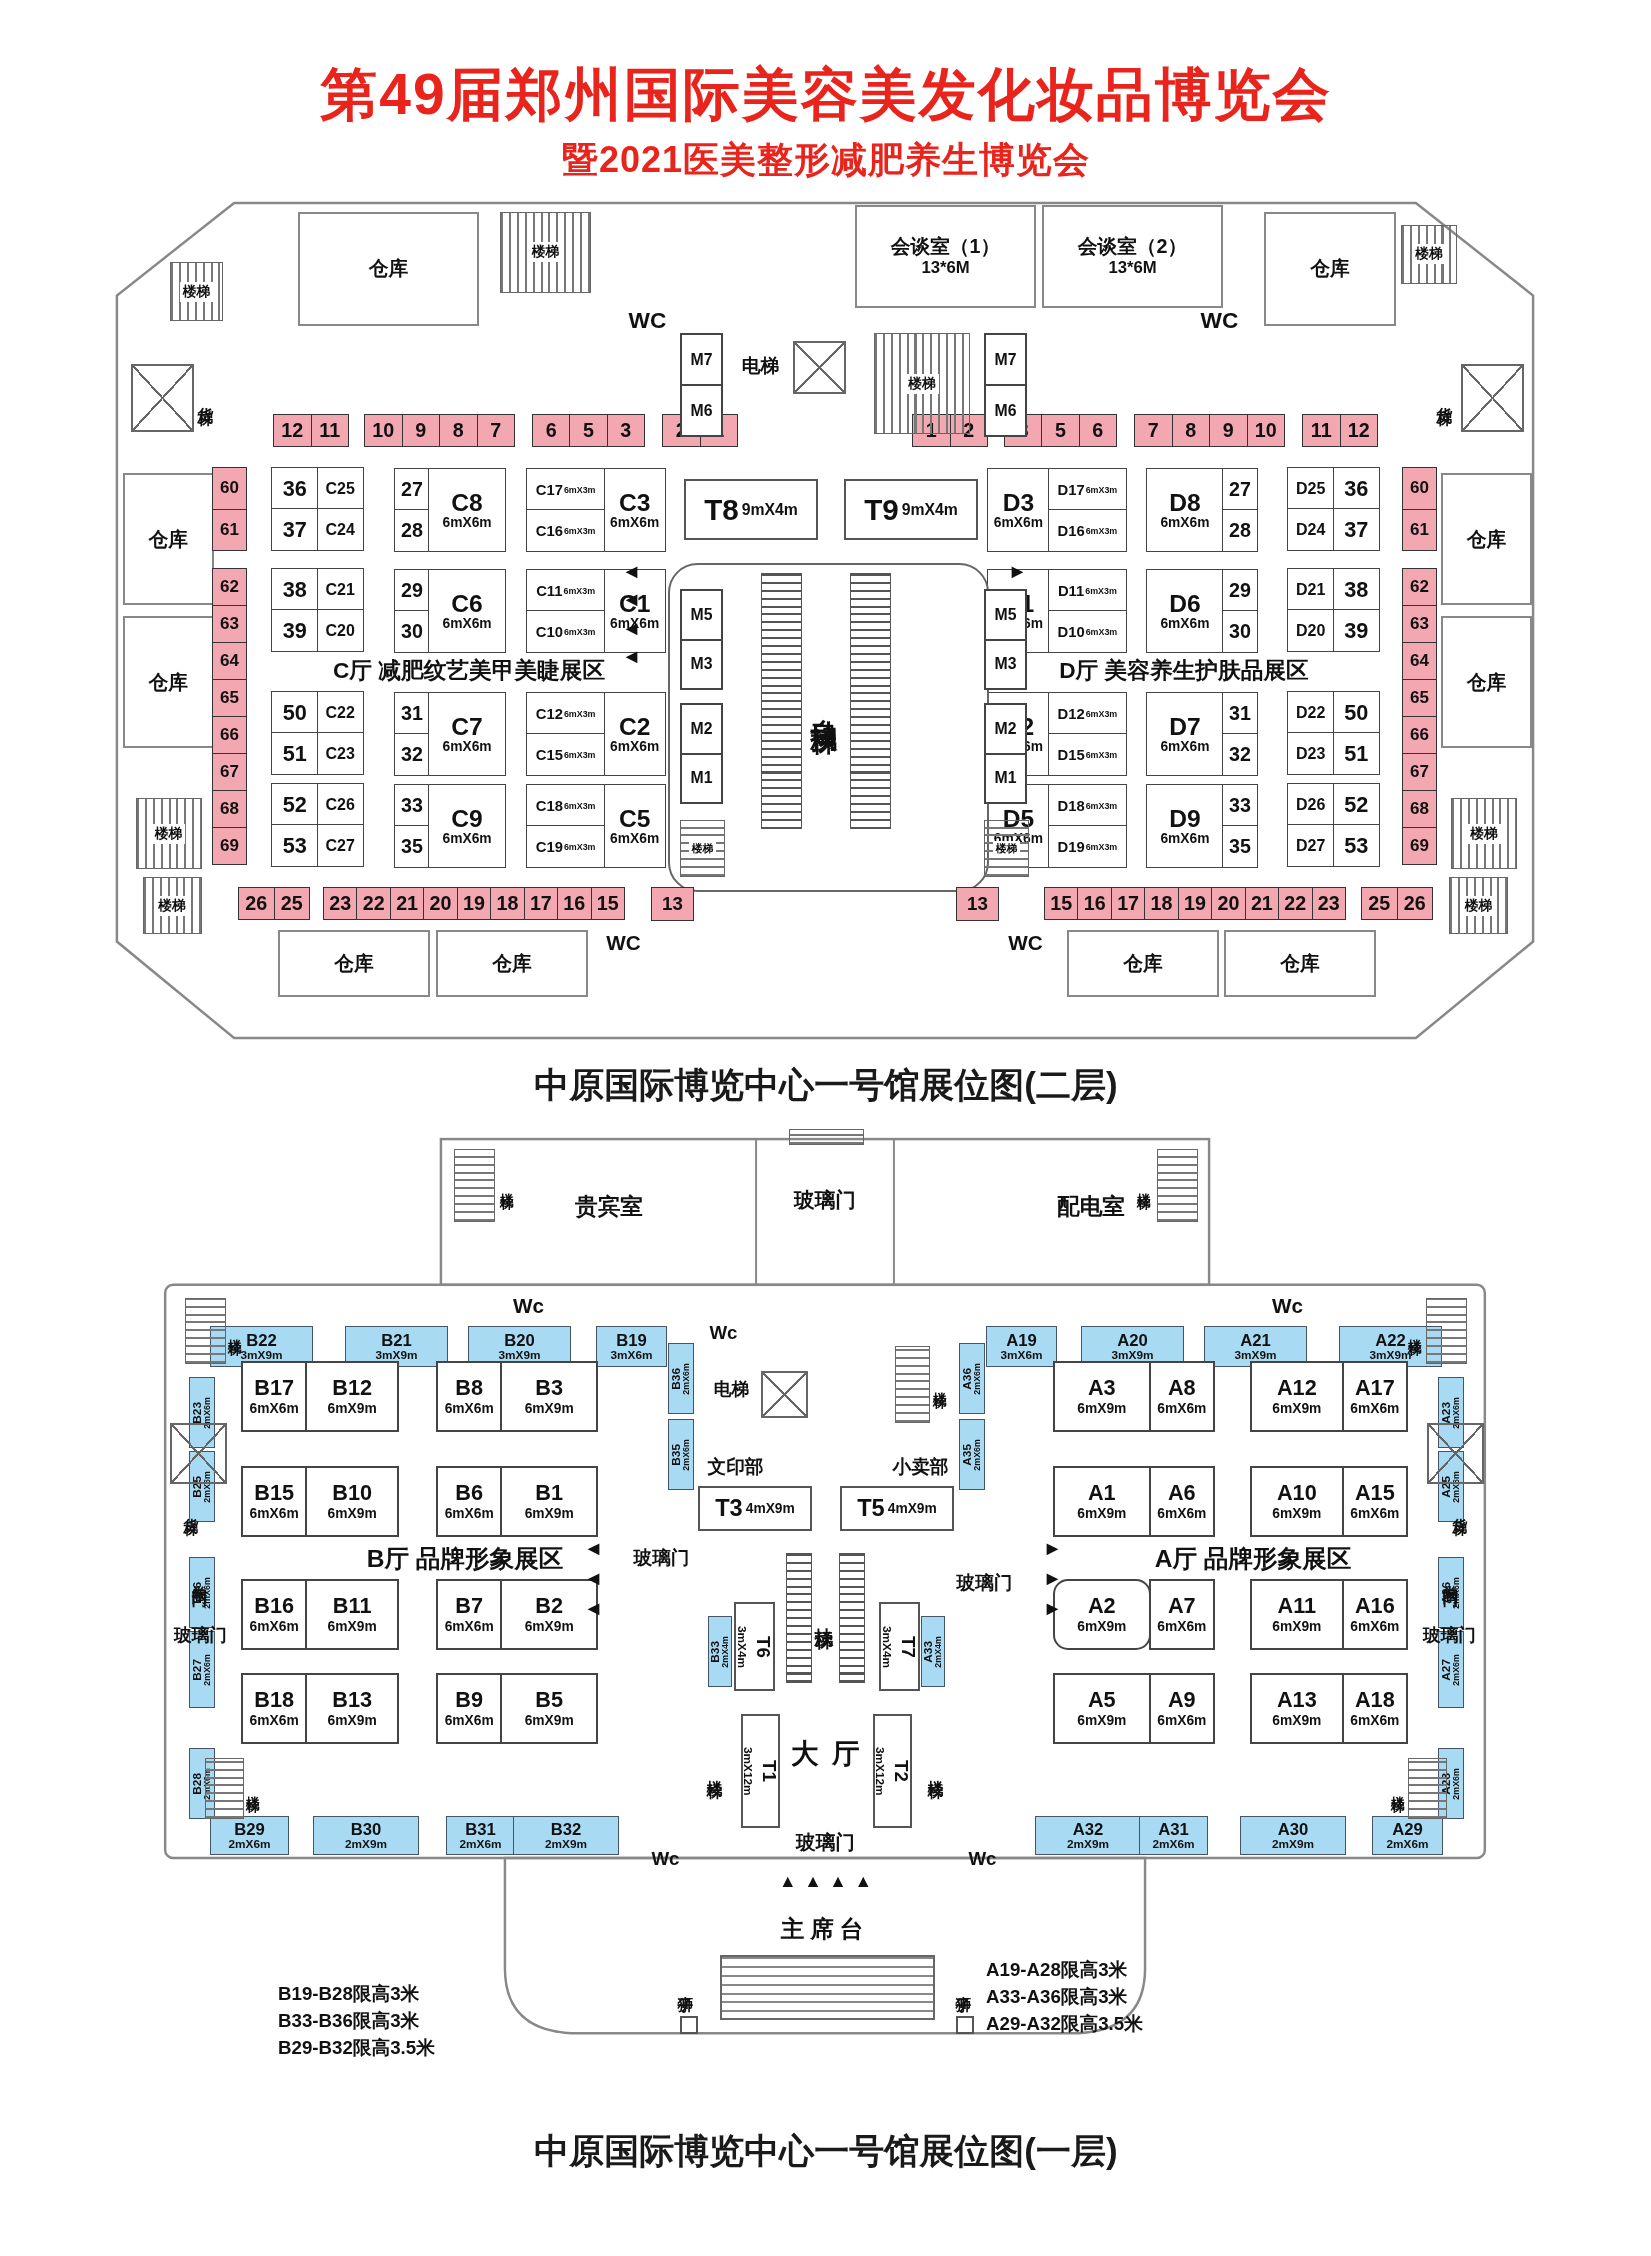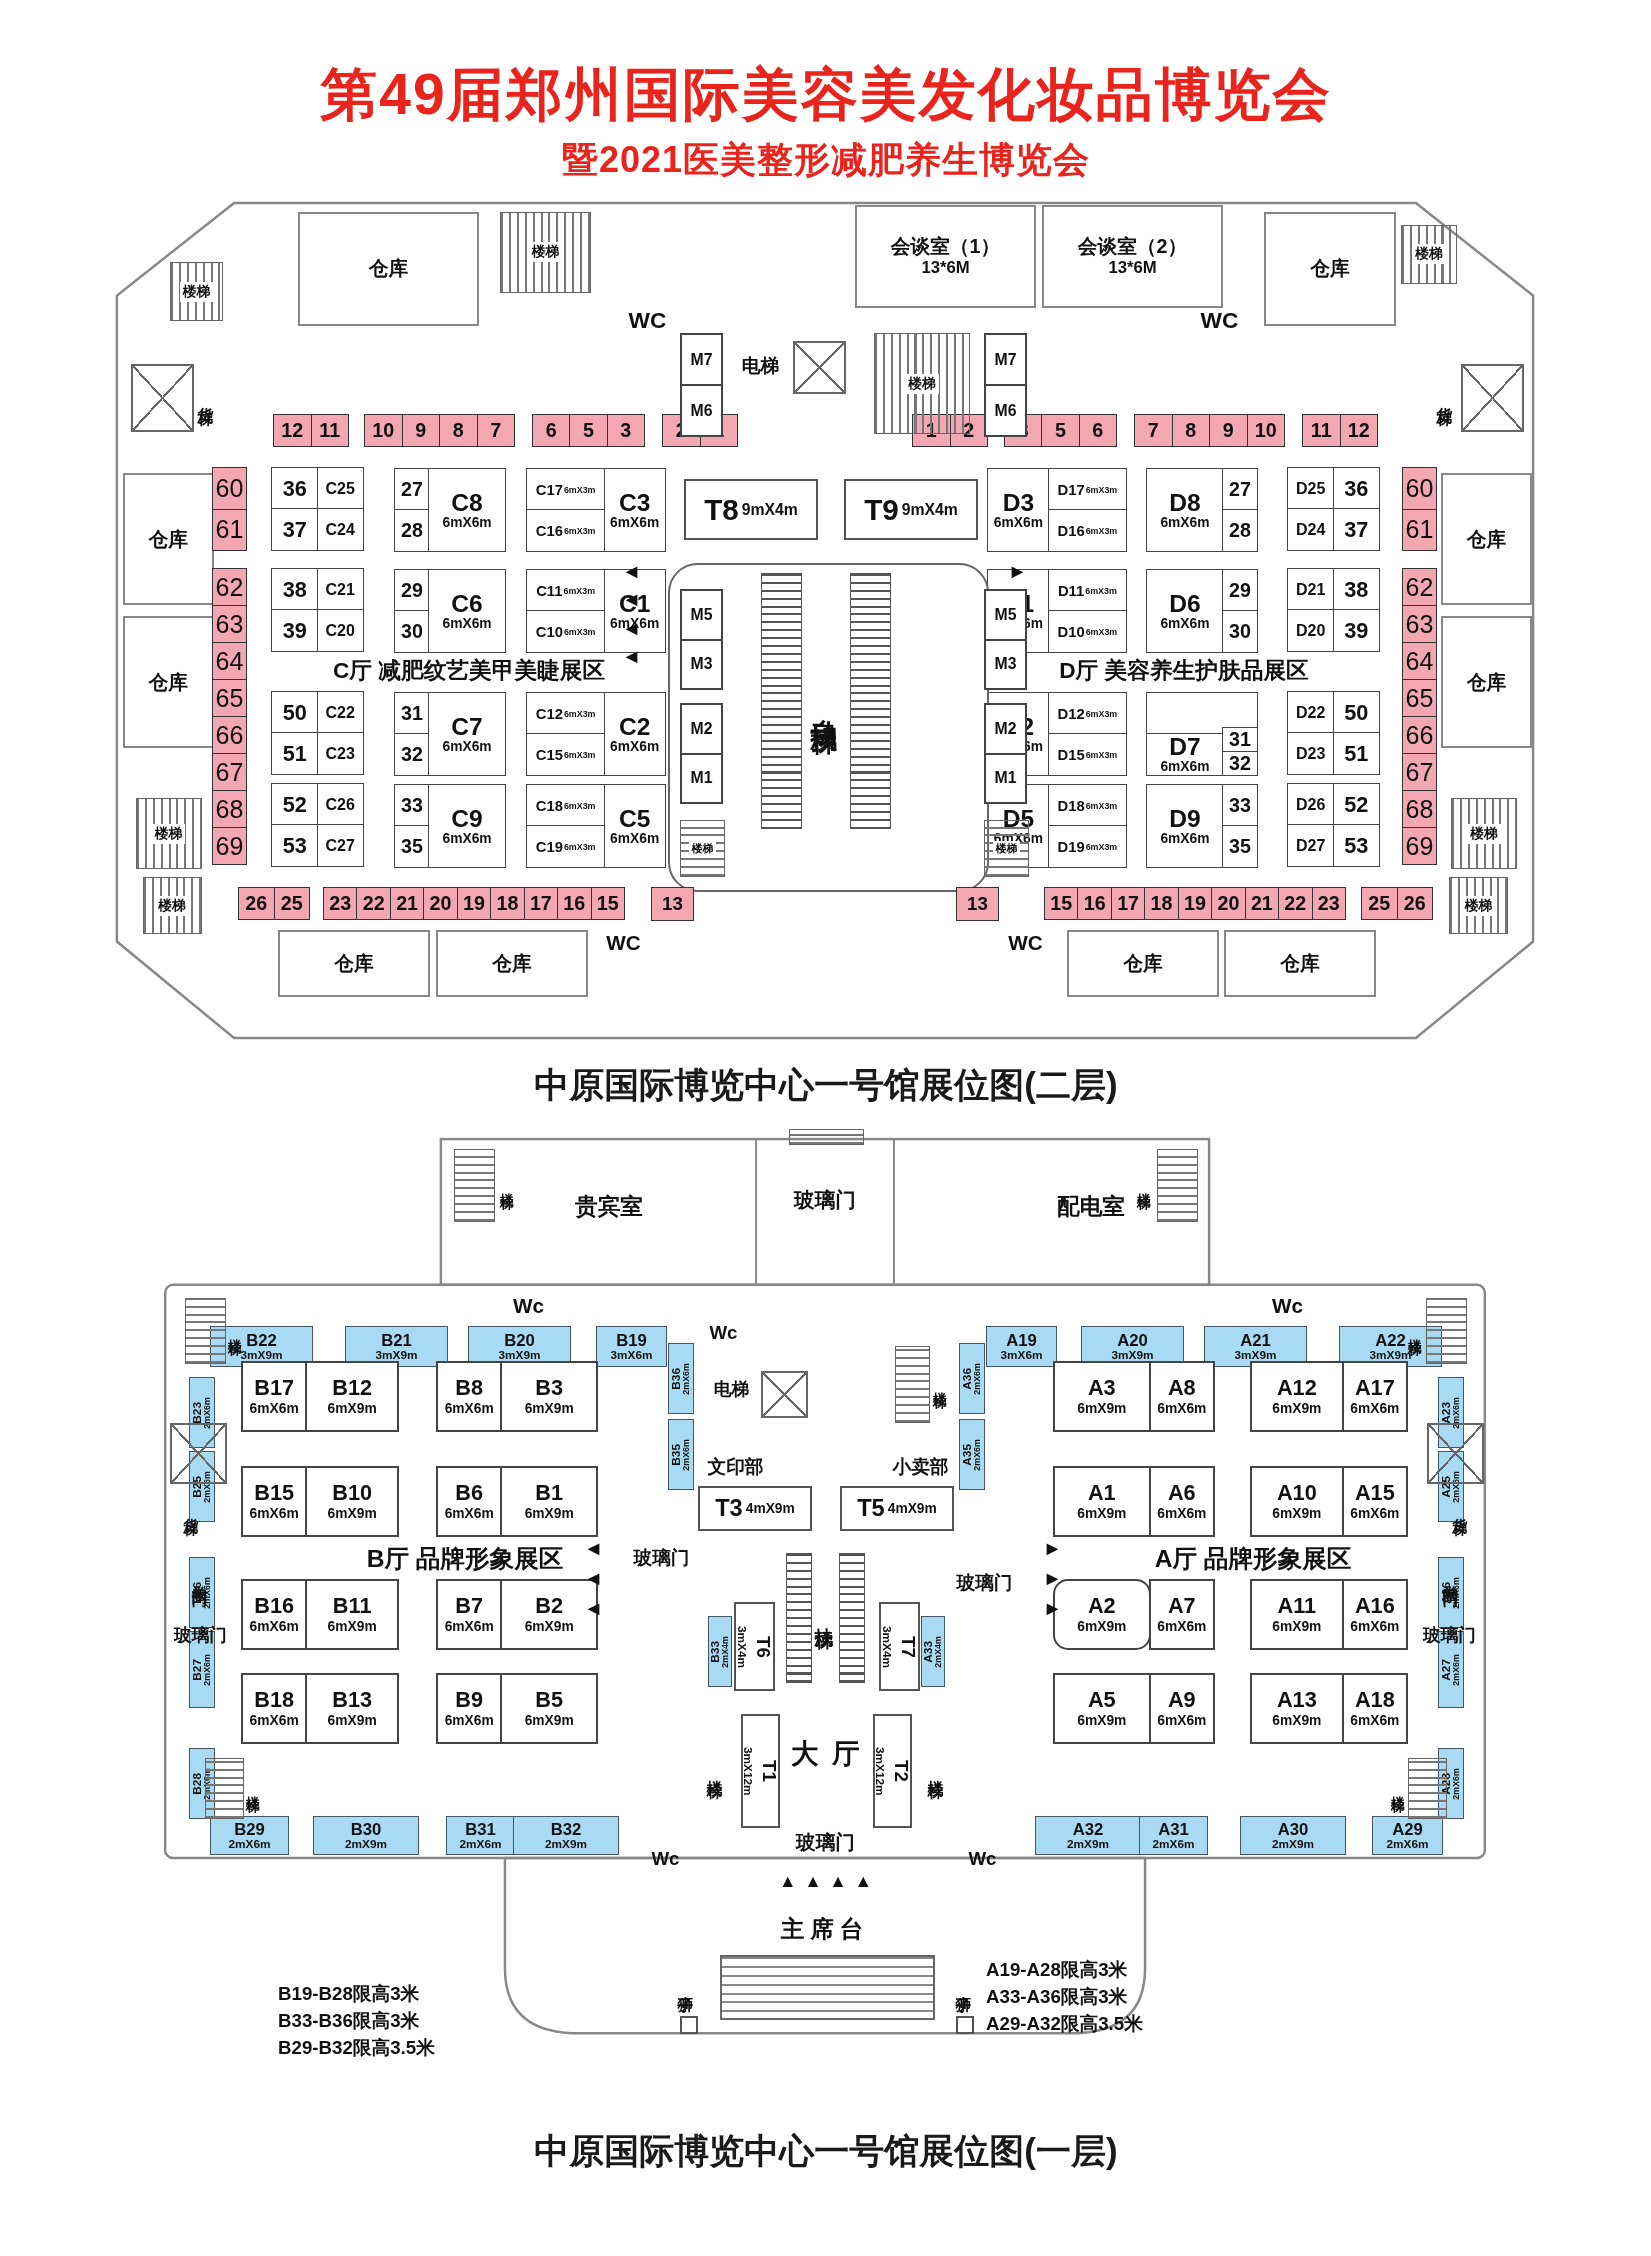--- a/index.html
+++ b/index.html
@@ -27,21 +27,21 @@
   .chip{background:#fff;padding:1px 3px;font-weight:bold;font-size:13.8px;}
   .hatch,.hatchv{display:flex;align-items:center;justify-content:center;}
   .xbox{position:absolute;border:2px solid #666;background:
         linear-gradient(to top right,transparent calc(50% - 1px),#666 calc(50% - 1px),#666 calc(50% + 1px),transparent calc(50% + 1px)),
         linear-gradient(to bottom right,transparent calc(50% - 1px),#666 calc(50% - 1px),#666 calc(50% + 1px),transparent calc(50% + 1px));}
   .prow{position:absolute;display:flex;}
   .prow>div{flex:1;background:var(--pink);border:1.5px solid #333;display:flex;align-items:center;
             justify-content:center;font-weight:bold;font-size:19.7px;margin-left:-1px;}
   .pcol{position:absolute;display:flex;flex-direction:column;}
   .pcol>div{flex:1;background:var(--pink);border:1.5px solid #333;display:flex;align-items:center;
-            justify-content:center;font-weight:normal;font-size:25px;margin-top:-1px;}
+            justify-content:center;font-weight:bold;font-size:17px;margin-top:-1px;}
   .p13{position:absolute;background:var(--pink);border:1.5px solid #333;display:flex;align-items:center;
        justify-content:center;font-weight:bold;font-size:18.7px;}
   .mcol{position:absolute;display:flex;flex-direction:column;}
   .mcol>div{flex:1;background:#fff;border:2px solid #444;display:flex;align-items:center;
             justify-content:center;font-weight:bold;font-size:15.8px;margin-top:-2px;}
   .quad{position:absolute;display:grid;grid-template-columns:1fr 1fr;grid-auto-rows:1fr;background:#fff;}
   .quad>div{border:1.5px solid #444;display:flex;align-items:center;justify-content:center;
             font-weight:bold;margin:-0.7px;background:#fff;}
   .qnum{font-size:21.7px;} .qcode{font-size:16px;}
   .bgrp,.sgrp{position:absolute;display:flex;background:#fff;border:1px solid #444;}
@@ -422,21 +422,21 @@
   <div class="bgrp" style="left:1035px;top:372px;width:110px;height:82px;">
       <div class="bigc">
         <span class="nm">D6</span>
         <span class="dm">6mX6m</span>
       </div>
       <div class="ncol">
         <div>29</div>
         <div>30</div>
       </div>
     </div>
-  <div class="bgrp" style="left:1035px;top:495px;width:110px;height:82px;align-items:flex-end;">
+  <div class="bgrp" style="left:1035px;top:495px;width:110px;height:82px;">
       <div class="bigc">
         <span class="nm">D7</span>
         <span class="dm">6mX6m</span>
       </div>
       <div class="ncol">
         <div>31</div>
         <div>32</div>
       </div>
     </div>
   <div class="bgrp" style="left:1035px;top:587px;width:110px;height:82px;">

